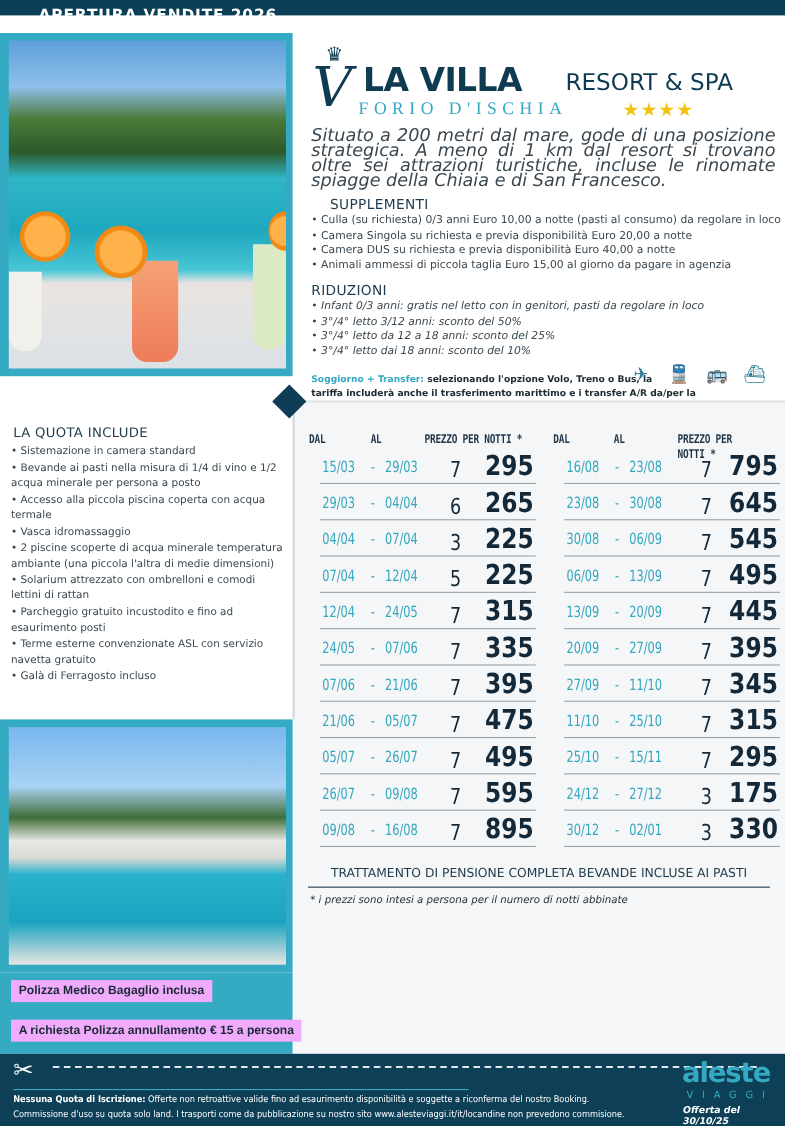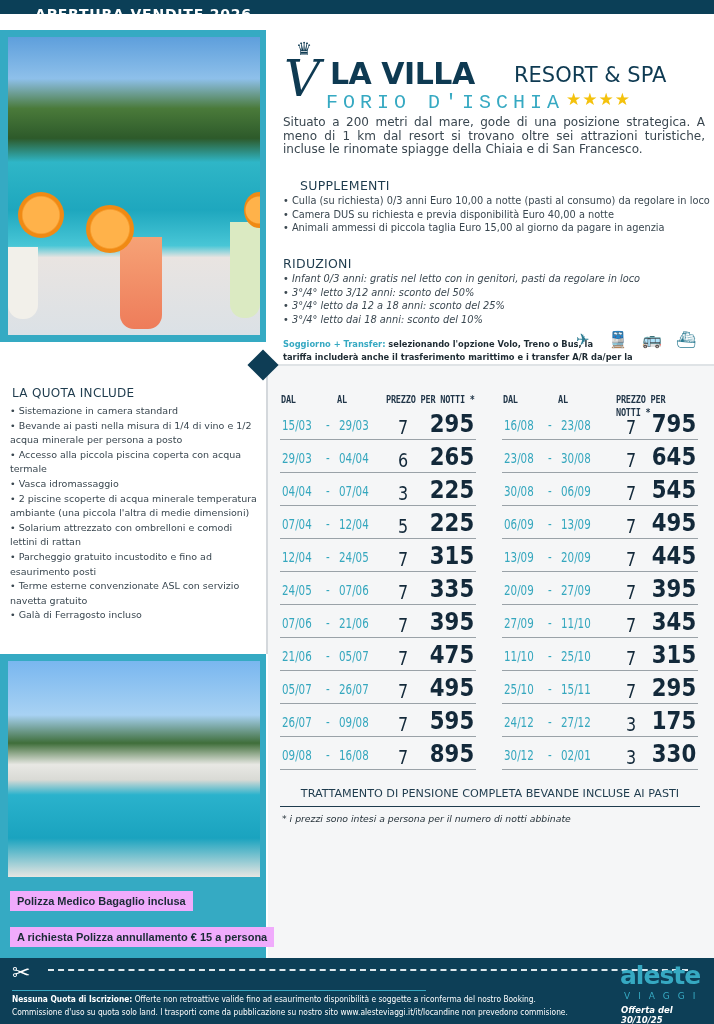--- a/index.html
+++ b/index.html
@@ -21,42 +21,42 @@
     background: linear-gradient(180deg, #79b7ef 0%, #a8d2f3 25%, #3f6e3a 38%, #e8e8e4 48%, #d9dad5 55%, #2ab2cc 62%, #1aa3bf 82%, #e7e6e2 100%); }
 
   .left-panel-bg { position: absolute; left: 0; top: 884px; width: 266px; height: 74px; background: #35aac3; }
   .badge { position: absolute; left: 10px; background: #f0abfc; color: #1a2a35; font-size: 11px; padding: 4px 7px; font-weight: bold; text-align: center; }
   .badge1 { top: 891px; }
   .badge2 { top: 927px; }
   .crown { position: absolute; left: 296px; top: 38px; color: #0e3a52; font-size: 18px; }
   .v-mark { position: absolute; left: 284px; top: 54px; color: #0e3a52; font-size: 50px; font-family: "DejaVu Serif", serif; font-style: italic; line-height: 1; }
   .brand-main { position: absolute; left: 330px; top: 56px; color: #0e3a52; font-size: 30px; font-weight: bold; font-family: "DejaVu Sans", sans-serif; letter-spacing: -0.5px; }
   .brand-sub { position: absolute; left: 514px; top: 63px; color: #0e3a52; font-size: 21px; font-family: "DejaVu Sans", sans-serif; }
-  .brand-loc { position: absolute; left: 326px; top: 91px; color: #36a9c2; font-size: 20px; letter-spacing: 5px; font-family: Liberation Mono, monospace; }
+  .brand-loc { position: absolute; left: 326px; top: 91px; color: #36a9c2; font-size: 16px; letter-spacing: 5px; font-family: Liberation Serif, serif; }
   .stars { position: absolute; left: 566px; top: 89px; color: #f4c20d; font-size: 17px; letter-spacing: 1px; }
 
-  .intro { position: absolute; left: 283px; top: 116px; width: 422px; font-size: 12px; line-height: 13.5px; color: #3a4750; text-align: justify; font-family: "DejaVu Sans", sans-serif; }
+  .intro { position: absolute; left: 283px; top: 116px; width: 422px; font-size: 16px; line-height: 13.5px; color: #3a4750; text-align: justify; font-family: "DejaVu Sans", sans-serif; font-style: italic; }
 
   .section-title { position: absolute; font-size: 12.5px; color: #1e3b4d; font-family: "DejaVu Sans", sans-serif; letter-spacing: 0.3px; }
   .list { position: absolute; list-style: none; font-size: 9.8px; line-height: 13.6px; color: #3a4750; font-family: "DejaVu Sans", sans-serif; }
   .list li::before { content: "• "; }
 
   .transfer { position: absolute; left: 283px; top: 338px; width: 430px; font-size: 8.3px; line-height: 13px; color: #1e2b33; font-weight: bold; font-family: "DejaVu Sans", sans-serif; }
   .transfer .hl { color: #36a9c2; }
   .t-icons { position: absolute; top: 330px; color: #2b7b92; font-size: 16px; }
 
   .divider-h { position: absolute; left: 266px; top: 364px; width: 448px; height: 2px; background: #dfe3e6; }
   .diamond { position: absolute; left: 252px; top: 354px; width: 22px; height: 22px; background: #0e3d55; transform: rotate(45deg); }
   .vline { position: absolute; left: 266px; top: 366px; width: 2px; height: 288px; background: #d4d8dc; }
 
   .table-area { position: absolute; left: 268px; top: 366px; width: 446px; height: 592px; background: #f5f6f7; }
 
   .th { position: absolute; top: 393px; font-size: 11px; font-weight: bold; color: #1f3447; font-family: "DejaVu Sans Mono", monospace; transform: scaleX(0.78); transform-origin: left; letter-spacing: -0.3px; }
 
-  .row { position: absolute; width: 196px; height: 33px; border-bottom: 1.5px solid #9aa2a8; }
+  .row { position: absolute; width: 196px; height: 33px; border-bottom: 1.5px solid #9aa2a8; margin-left: 11px; }
   .row .d1, .row .d2, .row .dash { position: absolute; top: 10px; font-size: 14px; color: #35a7be; font-family: "DejaVu Sans Condensed", "DejaVu Sans", sans-serif; transform: scaleX(0.82); transform-origin: left; }
   .row .d1 { left: 2px; }
   .row .dash { left: 46px; }
   .row .d2 { left: 59px; }
   .row .n { position: absolute; left: 118px; top: 8px; font-size: 20px; color: #13293a; font-family: "DejaVu Sans", sans-serif; transform: scaleX(0.8); transform-origin: left; }
   .row .p { position: absolute; right: 2px; top: 2px; font-size: 25px; color: #13293a; font-weight: bold; font-family: "DejaVu Sans", sans-serif; transform: scaleX(0.85); transform-origin: right; }
 
   .pension { position: absolute; left: 280px; top: 787px; width: 420px; text-align: center; font-size: 11.2px; color: #1e3b4d; font-family: "DejaVu Sans", sans-serif; padding-bottom: 6px; border-bottom: 1.5px solid #1e3b4d; }
   .footnote { position: absolute; left: 282px; top: 813px; font-size: 9.3px; font-style: italic; color: #1e2b33; font-family: "DejaVu Sans", sans-serif; }
 
@@ -93,20 +93,21 @@
 <div class="brand-main">LA VILLA</div>
 <div class="brand-sub">RESORT &amp; SPA</div>
 <div class="brand-loc">FORIO D'ISCHIA</div>
 <div class="stars">★★★★</div>
 
 <p class="intro">Situato a 200 metri dal mare, gode di una posizione strategica. A meno di 1 km dal resort si trovano oltre sei attrazioni turistiche, incluse le rinomate spiagge della Chiaia e di San Francesco.</p>
 
 <div class="section-title" style="left:300px;top:178px;">SUPPLEMENTI</div>
 <ul class="list" style="left:283px;top:194px;width:430px;">
   <li>Culla (su richiesta) 0/3 anni Euro 10,00 a notte (pasti al consumo) da regolare in loco</li>
+  <li>Camera Singola su richiesta e previa disponibilità Euro 20,00 a notte</li>
   <li>Camera DUS su richiesta e previa disponibilità Euro 40,00 a notte</li>
   <li>Animali ammessi di piccola taglia  Euro 15,00 al giorno da pagare in agenzia</li>
 </ul>
 
 <div class="section-title" style="left:283px;top:256px;">RIDUZIONI</div>
 <ul class="list" style="left:283px;top:272px;width:430px;font-style:italic;">
   <li>Infant 0/3 anni: gratis nel letto con in genitori, pasti da regolare in loco</li>
   <li>3°/4° letto 3/12 anni: sconto del 50%</li>
   <li>3°/4° letto da 12 a 18 anni: sconto del 25%</li>
   <li>3°/4° letto dai 18 anni: sconto del 10%</li>

